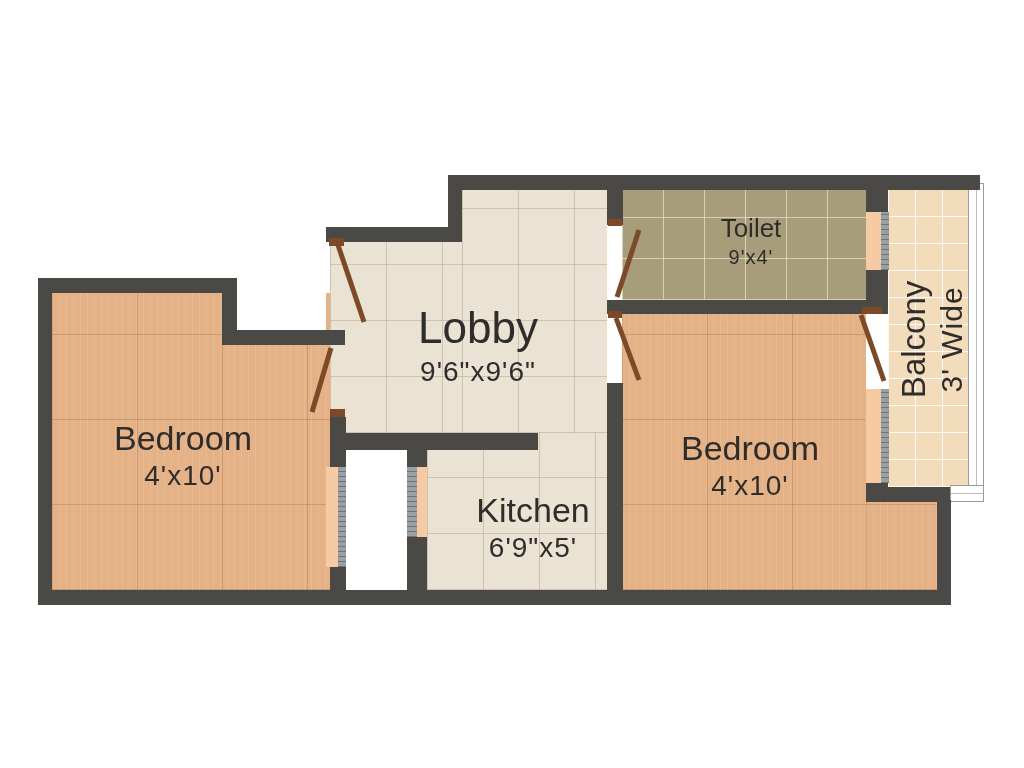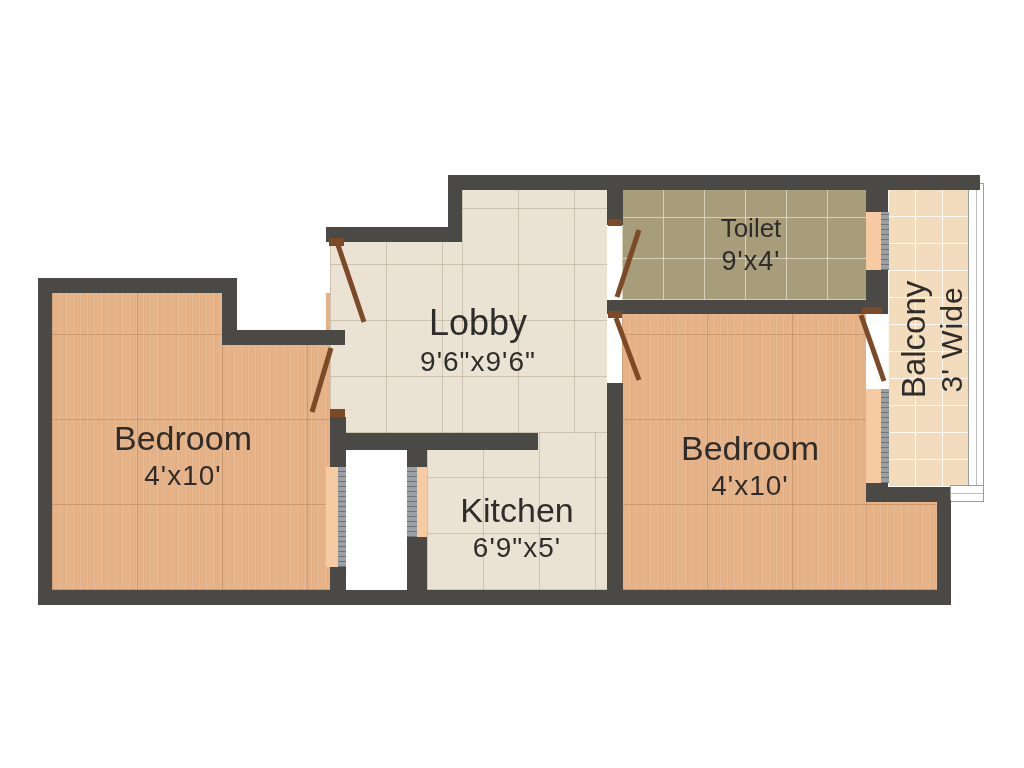--- a/index.html
+++ b/index.html
@@ -44,23 +44,23 @@
     background-image:linear-gradient(90deg, rgba(0,0,0,0) 0 7px, #bdbdbd 7px 8px, rgba(0,0,0,0) 8px);}
   .rail-h{background-image:linear-gradient(0deg, rgba(0,0,0,0) 0 7px, #bdbdbd 7px 8px, rgba(0,0,0,0) 8px);}
   
   svg.doors{position:absolute;left:0;top:0;z-index:5;}
   svg.doors line{stroke:var(--door);stroke-width:5;}
   
   .room-label{position:absolute;z-index:6;text-align:center;color:var(--text);line-height:1.22;}
   .room-label .nm{font-size:34px;}
   .room-label .dim{font-size:28px;letter-spacing:1px;}
   .lbl-bed1{left:63px;top:418px;width:240px;}
-  .lbl-lobby{left:378px;top:301px;width:200px;} .lbl-lobby .nm{font-size:36px;}
-  .lbl-kitchen{left:417px;top:490px;width:200px;}
-  .lbl-toilet{left:651px;top:213px;width:200px;} .lbl-toilet .nm{font-size:26px;} .lbl-toilet .dim{font-size:27px;}
+  .lbl-lobby{left:378px;top:301px;width:200px;} .lbl-lobby .nm{font-size:44px;}
+  .lbl-kitchen{left:433px;top:490px;width:200px;}
+  .lbl-toilet{left:651px;top:213px;width:200px;} .lbl-toilet .nm{font-size:26px;} .lbl-toilet .dim{font-size:20px;}
   .lbl-bed2{left:630px;top:428px;width:240px;}
   .lbl-balcony{left:832px;top:301px;width:200px;transform:rotate(-90deg);}
   .lbl-balcony .nm{font-size:33px;} .lbl-balcony .dim{font-size:30px;}
 </style>
 </head>
 <body>
 
 <div id="canvas">
 
   <div class="floor wood" style="left:52px;top:293px;width:278px;height:297px;"></div>

